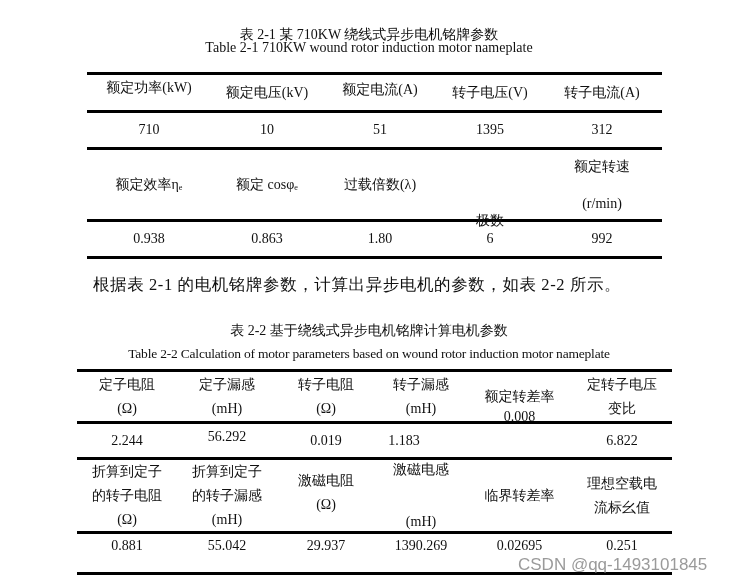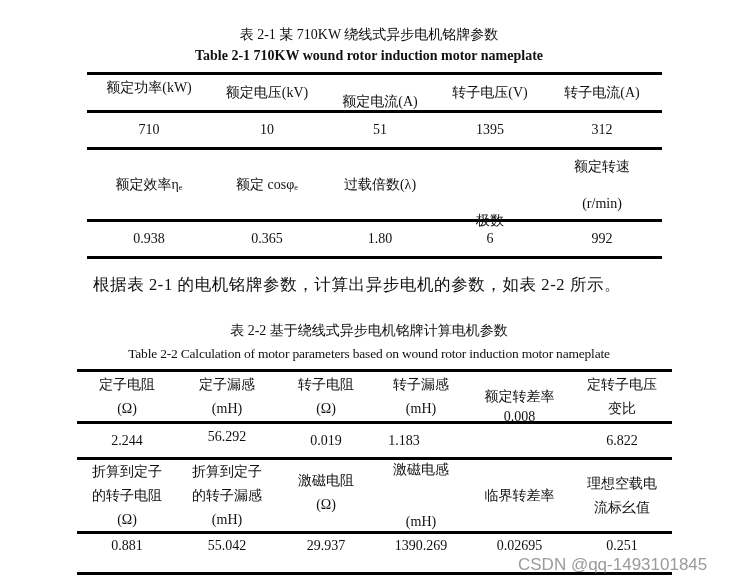--- a/index.html
+++ b/index.html
@@ -14,36 +14,36 @@
           flex-direction: column; justify-content: center; align-items: center; white-space: nowrap; }
   .cell span { display: block; }
   .para { position: absolute; left: 93px; top: 274px; font-size: 16.5px; letter-spacing: 0.6px; white-space: nowrap; }
   .watermark { position: absolute; left: 518px; top: 555px; font-family: "Liberation Sans", "DejaVu Sans", sans-serif;
                font-size: 17px; color: rgba(120,120,120,0.75); white-space: nowrap; }
 </style>
 </head>
 <body>
 
 <div class="caption cap-zh" style="top:26px;">表 2-1  某 710KW 绕线式异步电机铭牌参数</div>
-<div class="caption cap-en" style="top:48px;font-weight:bold;">Table 2-1 710KW wound rotor induction motor nameplate</div>
+<div class="caption cap-en" style="top:40px;">Table 2-1 710KW wound rotor induction motor nameplate</div>
 
 <div class="rule" style="left:87px; width:575px; top:72px;"></div>
 <div class="rule" style="left:87px; width:575px; top:110px;"></div>
 <div class="rule" style="left:87px; width:575px; top:147px;"></div>
 <div class="rule" style="left:87px; width:575px; top:219px;"></div>
 <div class="rule" style="left:87px; width:575px; top:256px;"></div>
 
 <div>
   <div class="cell" style="left:90px; width:118px; top:75px; height:26px;">
       <span>额定功率(kW)</span>
     </div>
   <div class="cell" style="left:208px; width:118px; top:75px; height:35px;">
       <span>额定电压(kV)</span>
     </div>
-  <div class="cell" style="left:326px; width:108px; top:75px; height:29px;margin-top:12px;">
+  <div class="cell" style="left:326px; width:108px; top:75px; height:29px;">
       <span>额定电流(A)</span>
     </div>
   <div class="cell" style="left:434px; width:112px; top:75px; height:35px;">
       <span>转子电压(V)</span>
     </div>
   <div class="cell" style="left:546px; width:112px; top:75px; height:35px;">
       <span>转子电流(A)</span>
     </div>
 </div>
 
@@ -69,21 +69,21 @@
       <span>极数</span>
     </div>
   <div class="cell" style="left:546px; width:112px; top:150px; height:69px; line-height:37px;align-items:center;">
       <span>额定转速</span>
       <span>(r/min)</span>
     </div>
 </div>
 
 <div>
   <div class="cell" style="left:90px; width:118px; top:222px; height:34px;">0.938</div>
-  <div class="cell" style="left:208px; width:118px; top:222px; height:34px;">0.365</div>
+  <div class="cell" style="left:208px; width:118px; top:222px; height:34px;">0.863</div>
   <div class="cell" style="left:326px; width:108px; top:222px; height:34px;">1.80</div>
   <div class="cell" style="left:434px; width:112px; top:222px; height:34px;">6</div>
   <div class="cell" style="left:546px; width:112px; top:222px; height:34px;">992</div>
 </div>
 
 <div class="para">根据表 2-1 的电机铭牌参数，计算出异步电机的参数，如表 2-2 所示。</div>
 
 <div class="caption cap-zh" style="top:322px;">表 2-2  基于绕线式异步电机铭牌计算电机参数</div>
 <div class="caption cap2-en" style="top:346px;">Table 2-2 Calculation of motor parameters based on wound rotor induction motor nameplate</div>
 

